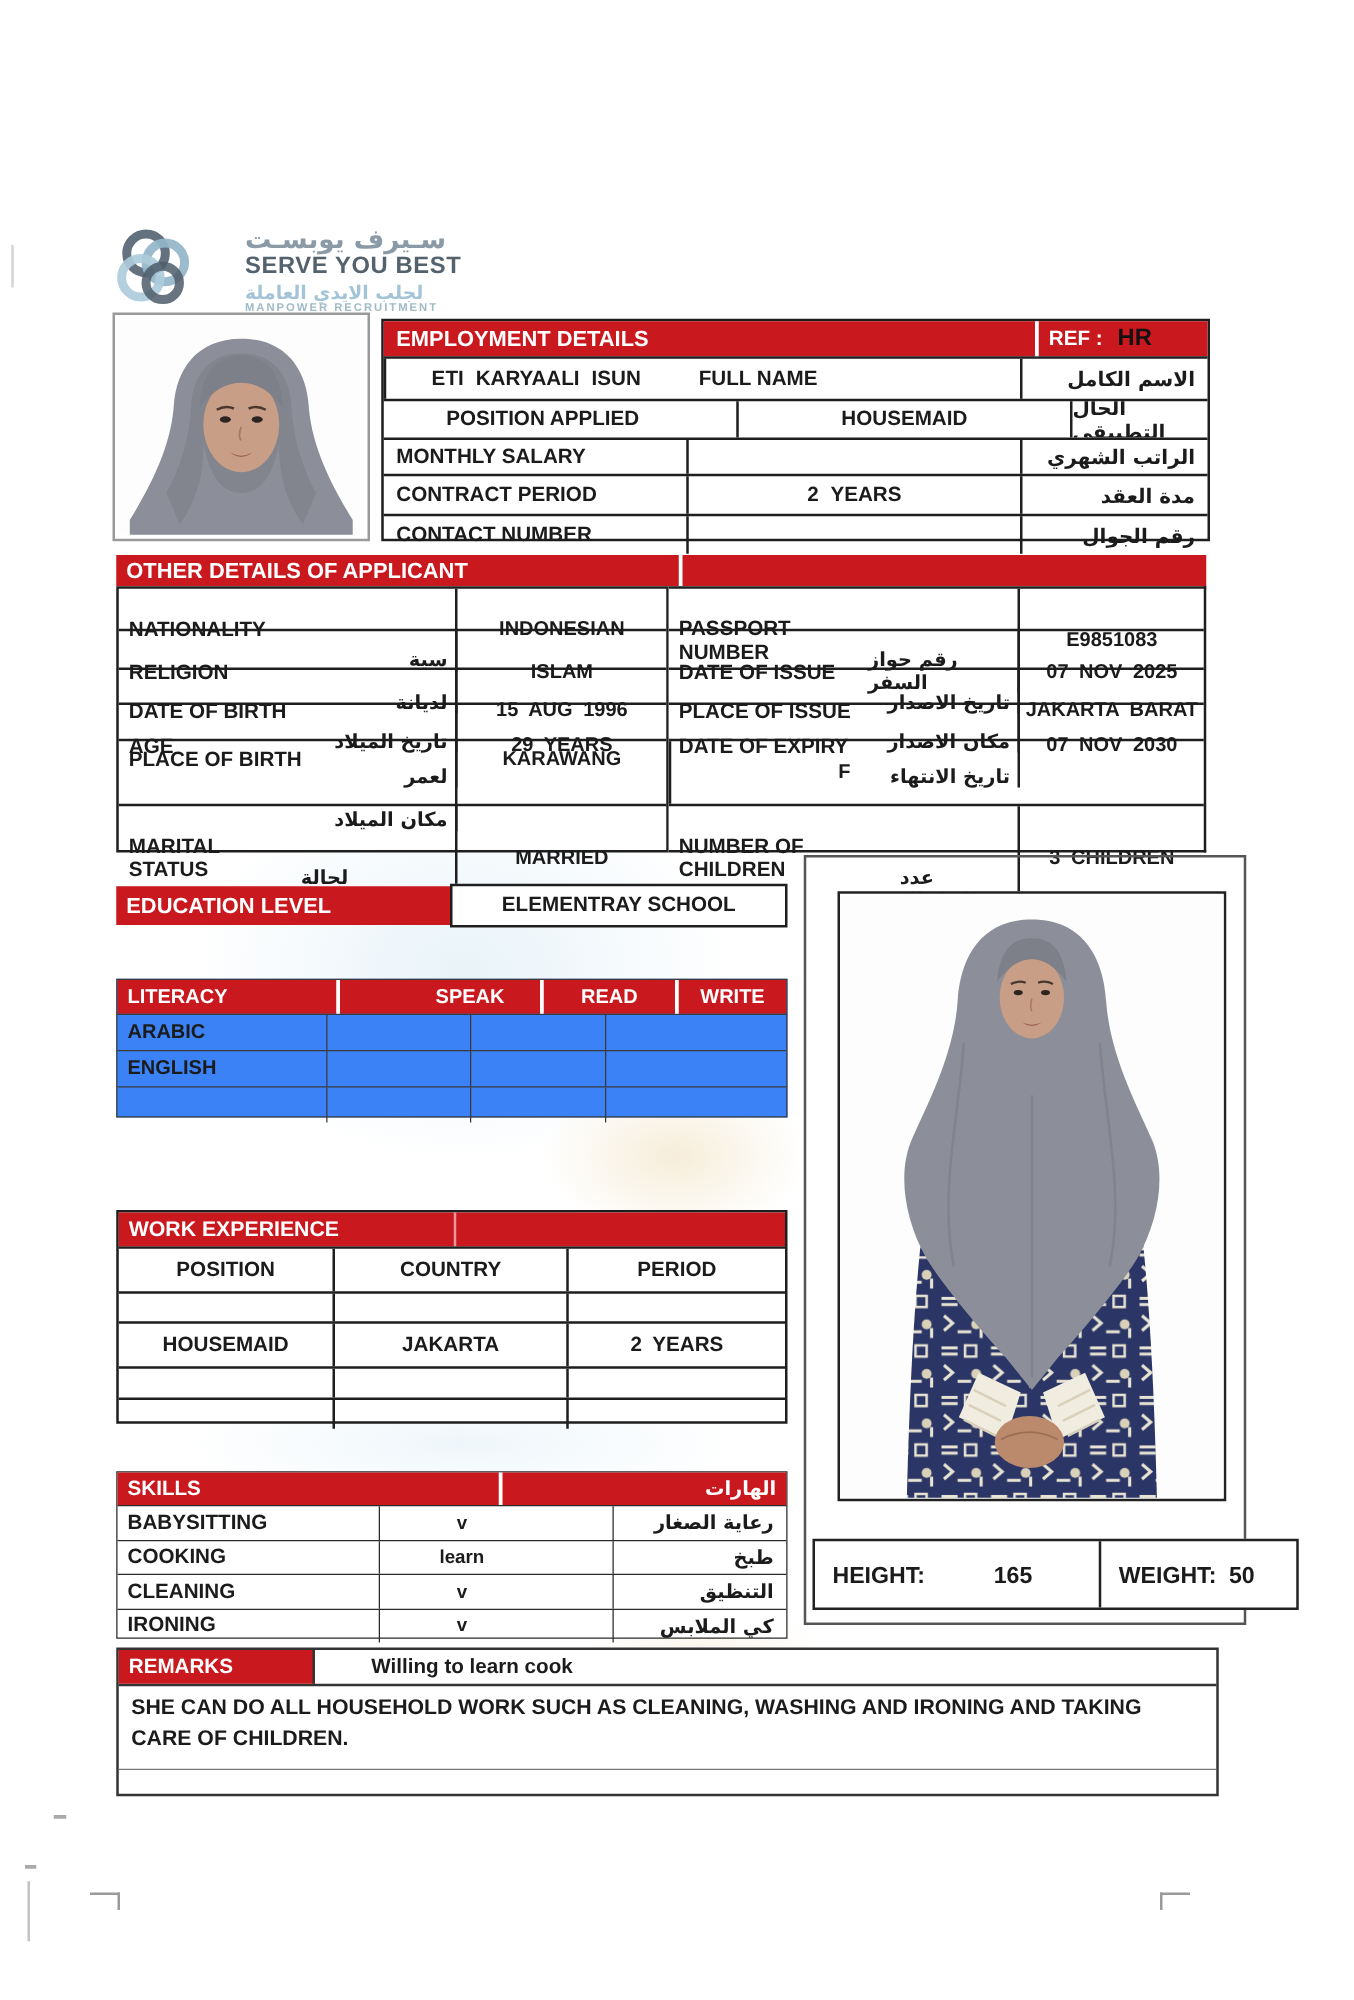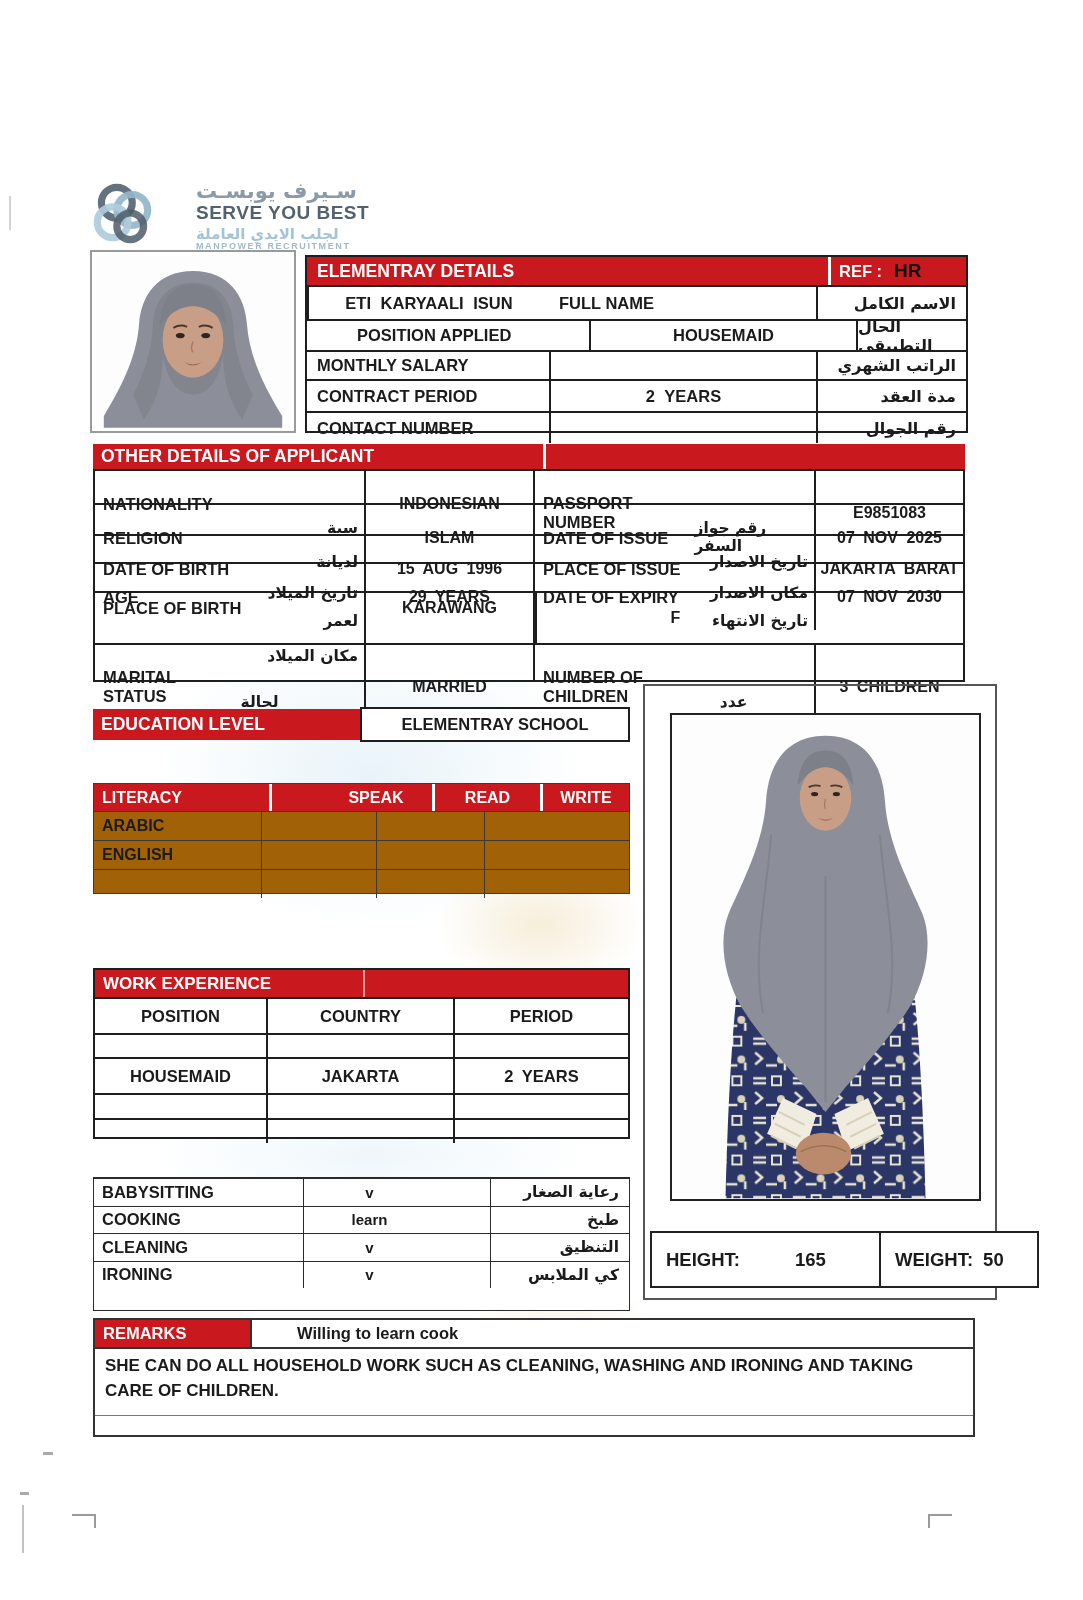--- a/index.html
+++ b/index.html
@@ -58,21 +58,21 @@
   .odrow .lab{padding:0 6px 0 8px;display:flex;align-items:center;justify-content:space-between;font-size:16.5px;font-weight:bold;}
   .odrow .val{border-left:2px solid #1e1e1e;display:flex;align-items:center;justify-content:center;font-size:16px;font-weight:bold;word-spacing:4px;text-align:center;}
   .odrow .lab .ar{font-size:15.5px;margin-top:48px;}
   .odl .odrow:nth-child(5) .lab{align-items:flex-start;padding-top:6px;}
   .odl .odrow:nth-child(5) .val{align-items:flex-start;padding-top:6px;}
   .stacked{flex-direction:column;align-items:flex-start !important;justify-content:center !important;gap:2px;}
   
   .edu-l{left:93px;top:709px;width:267px;height:31px;display:flex;align-items:center;padding-left:8px;font-size:17.5px;font-weight:bold;}
   .edu-v{left:360px;top:707px;width:270px;height:35px;border:2px solid #1e1e1e;background:#fff;display:flex;align-items:center;justify-content:center;font-size:16.5px;font-weight:bold;}
   
-  .lit{left:93px;top:783px;width:537px;height:111px;background:#a16207;border:1.5px solid #3a3a3a;}
+  .lit{left:93px;top:783px;width:537px;height:111px;background:#3b82f6;border:1.5px solid #3a3a3a;}
   .lit-h{display:flex;height:27px;}
   .lit-h div{display:flex;align-items:center;font-size:16px;font-weight:bold;border-left:3px solid #fff;justify-content:center;}
   .lit-h .c0{flex:0 0 167px;justify-content:flex-start;padding-left:8px;border-left:none;}
   .lit-h .c1{flex:0 0 112px;padding-left:48px;} .lit-h .c2{flex:0 0 105px;} .lit-h .c3{flex:1;}
   .lrow{display:grid;grid-template-columns:167px 115px 108px 1fr;height:28px;border-top:1.5px solid #3a3a3a;}
   .lrow div{border-left:1.5px solid #3a3a3a;display:flex;align-items:center;}
   .lrow div:first-child{border-left:none;padding-left:8px;font-size:16px;font-weight:bold;}
   
   .we{left:93px;top:968px;width:537px;height:171px;background:#fff;border:2px solid #1e1e1e;}
   .we-h{height:27px;display:flex;align-items:center;padding-left:8px;font-size:17px;font-weight:bold;position:relative;}
@@ -150,21 +150,21 @@
       <path d="M106 73 q7 -3 14 1" stroke="#4a362c" stroke-width="2" fill="none"></path>
       <ellipse cx="87" cy="82" rx="4.5" ry="2.6" fill="#2e2420"></ellipse>
       <ellipse cx="113" cy="82" rx="4.5" ry="2.6" fill="#2e2420"></ellipse>
       <path d="M100 88 q-3 8 0 11" stroke="#a87a62" stroke-width="1.5" fill="none"></path>
       <path d="M91 109 q9 5 18 0 q-9 7 -18 0" fill="#9c5f52"></path>
     </svg>
   </div>
 
   <div class="abs emp">
     <div class="emp-h red">
-      <div class="t b">ELEMENTRAY DETAILS</div>
+      <div class="t b">EMPLOYMENT DETAILS</div>
       <div class="r b">
         <span>REF :</span>
         <span class="hr">HR</span>
       </div>
     </div>
     <div class="erow">
       <div class="cell v">ETI KARYAALI ISUN</div>
       <div class="cell l">FULL NAME</div>
       <div class="cell a ar">الاسم الكامل</div>
     </div>
@@ -337,20 +337,24 @@
       <div></div>
     </div>
     <div class="wrow r3">
       <div></div>
       <div></div>
       <div></div>
     </div>
   </div>
 
   <div class="abs sk">
+    <div class="sk-h red">
+      <div class="e">SKILLS</div>
+      <div class="a ar">الهارات</div>
+    </div>
     <div class="srow">
       <div class="n">BABYSITTING</div>
       <div class="m">v</div>
       <div class="a ar">رعاية الصغار</div>
     </div>
     <div class="srow">
       <div class="n">COOKING</div>
       <div class="m">learn</div>
       <div class="a ar">طبخ</div>
     </div>

